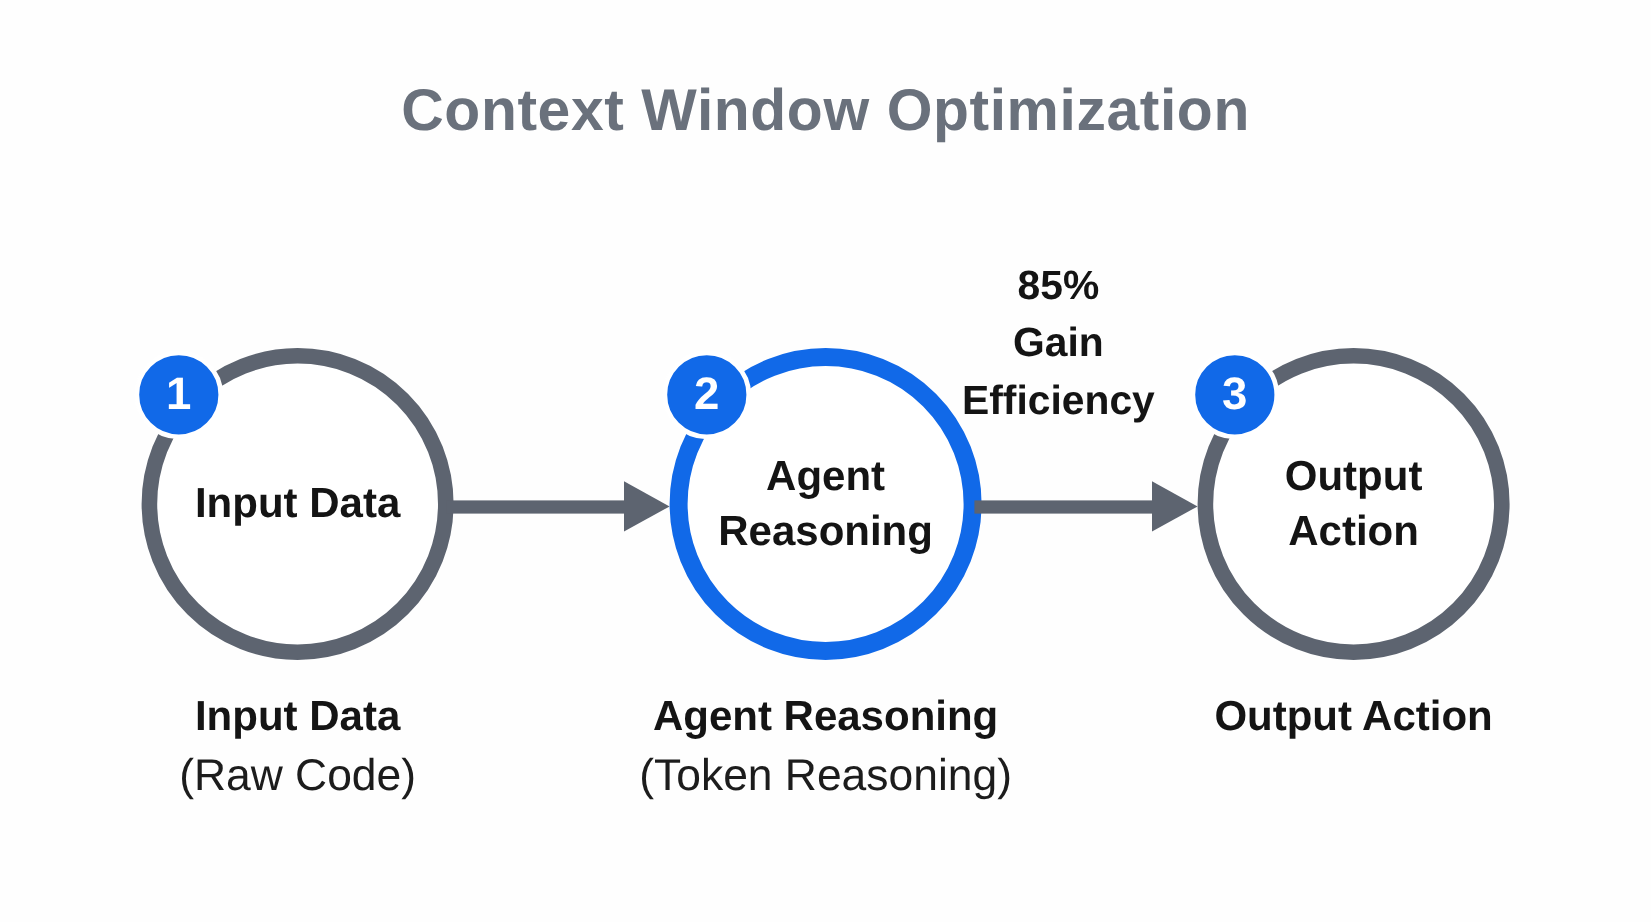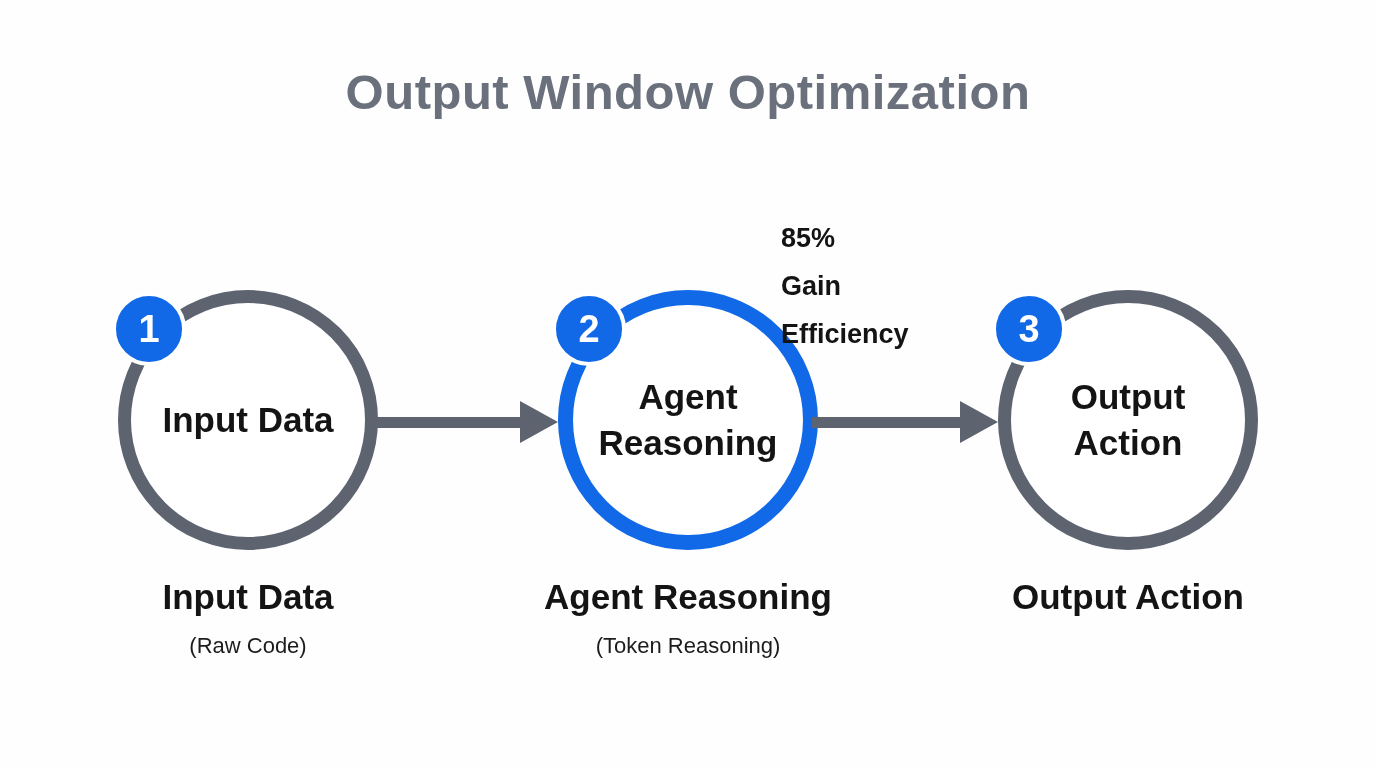--- a/index.html
+++ b/index.html
@@ -59,46 +59,46 @@
   .arrow-2 { left: 812px; }
   .arrow .shaft { width: 148px; height: 11px; background: var(--ring-gray, #5d6470); }
   .arrow .head {
     width: 0; height: 0;
     border-top: 21px solid transparent;
     border-bottom: 21px solid transparent;
     border-left: 38px solid var(--ring-gray, #5d6470);
   }
   .annotation {
     position: absolute;
-    left: 781px; top: 214px; width: 260px;
-    text-align: left;
-    font-size: 27px;
+    left: 752px; top: 214px; width: 260px;
+    text-align: center;
+    font-size: 34px;
     font-weight: bold;
     line-height: 48px;
     color: var(--text-black, #141414);
   }
   .annotation span { display: block; }
   .caption {
     position: absolute;
     top: 572px; width: 400px;
     text-align: center;
     color: var(--text-black, #141414);
   }
   .caption-1 { left: 48px; }
   .caption-2 { left: 488px; }
   .caption-3 { left: 928px; }
   .caption-main { font-size: 35px; font-weight: bold; line-height: 50px; }
-  .caption-sub { font-size: 22px; font-weight: normal; line-height: 48px; color: #1c1c1c; }
+  .caption-sub { font-size: 37px; font-weight: normal; line-height: 48px; color: #1c1c1c; }
 </style>
 </head>
 <body>
 
 <div class="canvas">
 
-  <h1 class="title">Output Window Optimization</h1>
+  <h1 class="title">Context Window Optimization</h1>
 
   <div class="node node-1">
     <div class="circle">
       <div class="circle-label">Input Data</div>
     </div>
     <div class="badge">
       <span>1</span>
     </div>
   </div>
 

